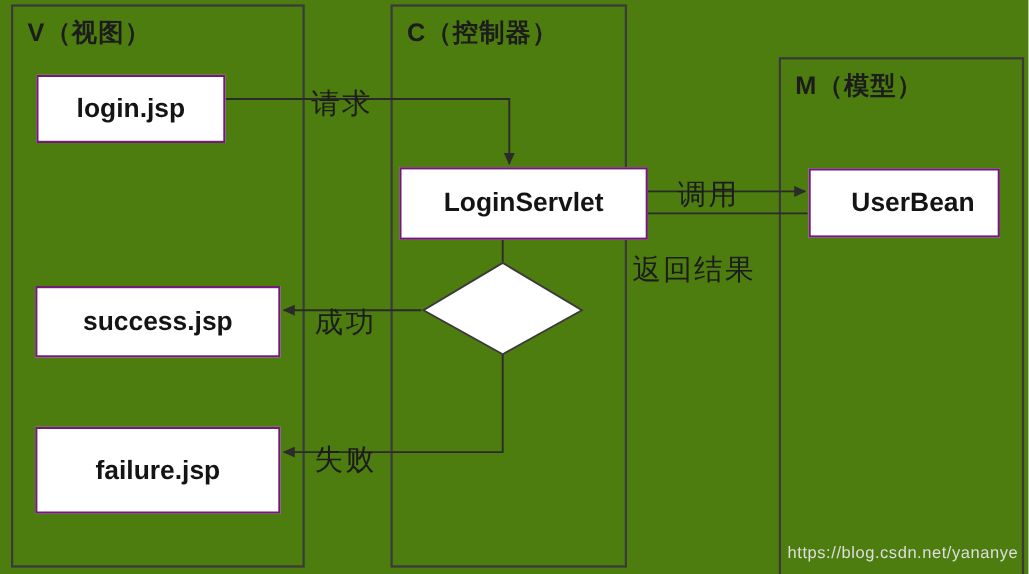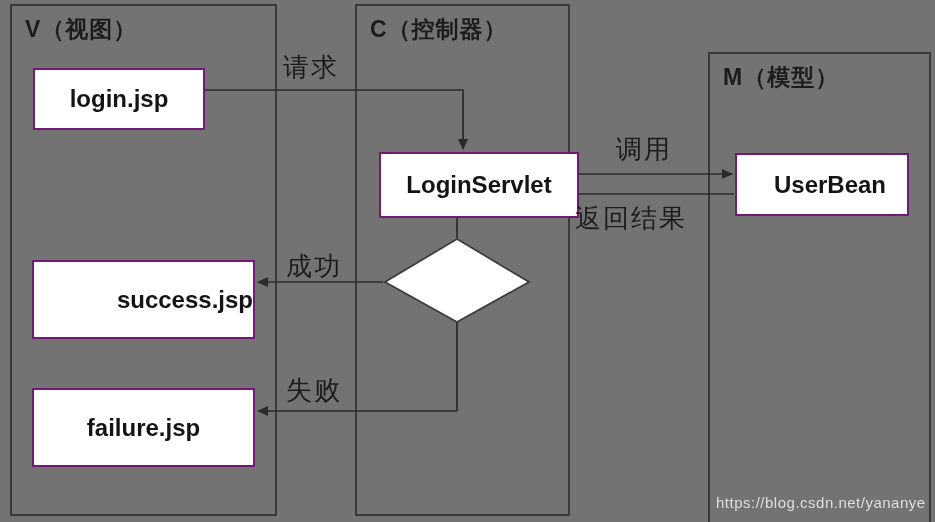--- a/index.html
+++ b/index.html
@@ -5,21 +5,21 @@
   html, body {
     margin: 0;
     padding: 0;
     background: #ffffff;
     font-family: "Liberation Sans", "DejaVu Sans", sans-serif;
   }
   .stage {
     position: relative;
     width: 935px;
     height: 522px;
-    background: #737373;
+    background: #4d7c0f;
     overflow: hidden;
   }
   
   .panel {
     position: absolute;
     border: 2px solid #3a3a3a;
     background: transparent;
     box-sizing: border-box;
     z-index: 0;
   }
@@ -63,34 +63,35 @@
     box-sizing: border-box;
     display: flex;
     align-items: center;
     justify-content: center;
     font-size: 24px;
     font-weight: 700;
     color: #141414;
     z-index: 2;
   }
   #node-login   { left: 33px;  top: 68px;  width: 172px; height: 62px; }
-  #node-servlet { left: 379px; top: 152px; width: 200px; height: 66px; }
+  #node-servlet { left: 363px; top: 152px; width: 226px; height: 66px; }
   #node-bean    { left: 735px; top: 153px; width: 174px; height: 63px; padding-left: 16px; }
-  #node-success { left: 32px;  top: 260px; width: 223px; height: 79px; justify-content: flex-end; }
+  #node-success { left: 32px;  top: 260px; width: 223px; height: 65px; }
   #node-failure { left: 32px;  top: 388px; width: 223px; height: 79px; }
 
   
   .edge-label {
     position: absolute;
     font-size: 26px;
     color: #1c1c1c;
     letter-spacing: 2px;
     white-space: nowrap;
     z-index: 3;
     background: transparent;
+    margin-top: 27px;
   }
   #lbl-request { left: 283px; top: 50px;  }
   #lbl-call    { left: 616px; top: 132px; }
   #lbl-return  { left: 575px; top: 201px; }
   #lbl-success { left: 286px; top: 249px; }
   #lbl-failure { left: 286px; top: 373px; }
 
   .watermark {
     position: absolute;
     left: 716px;

